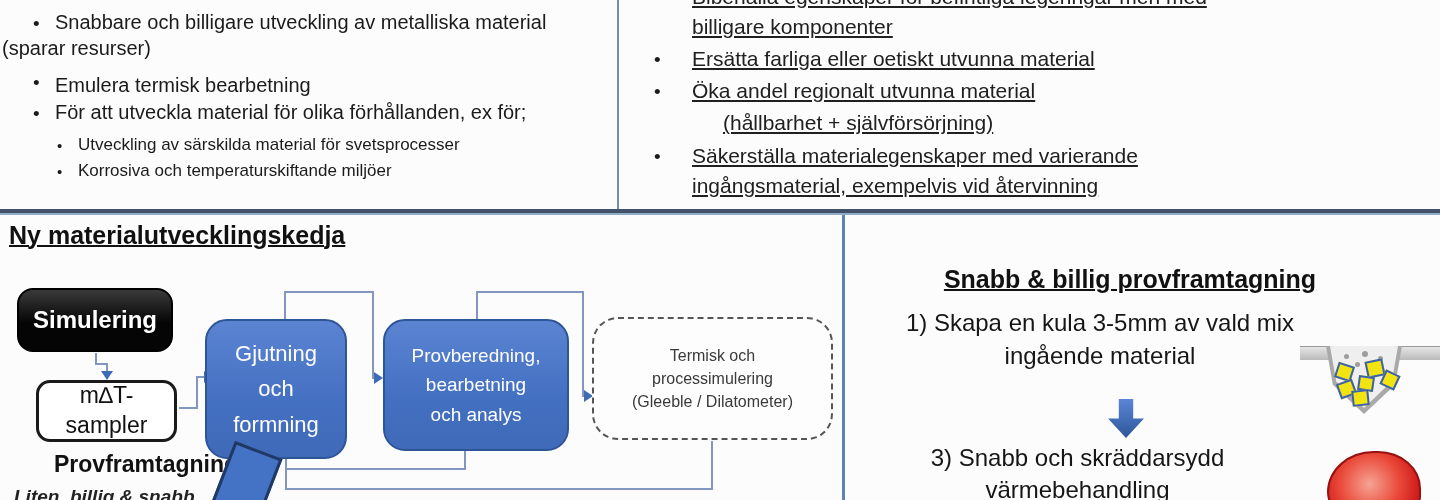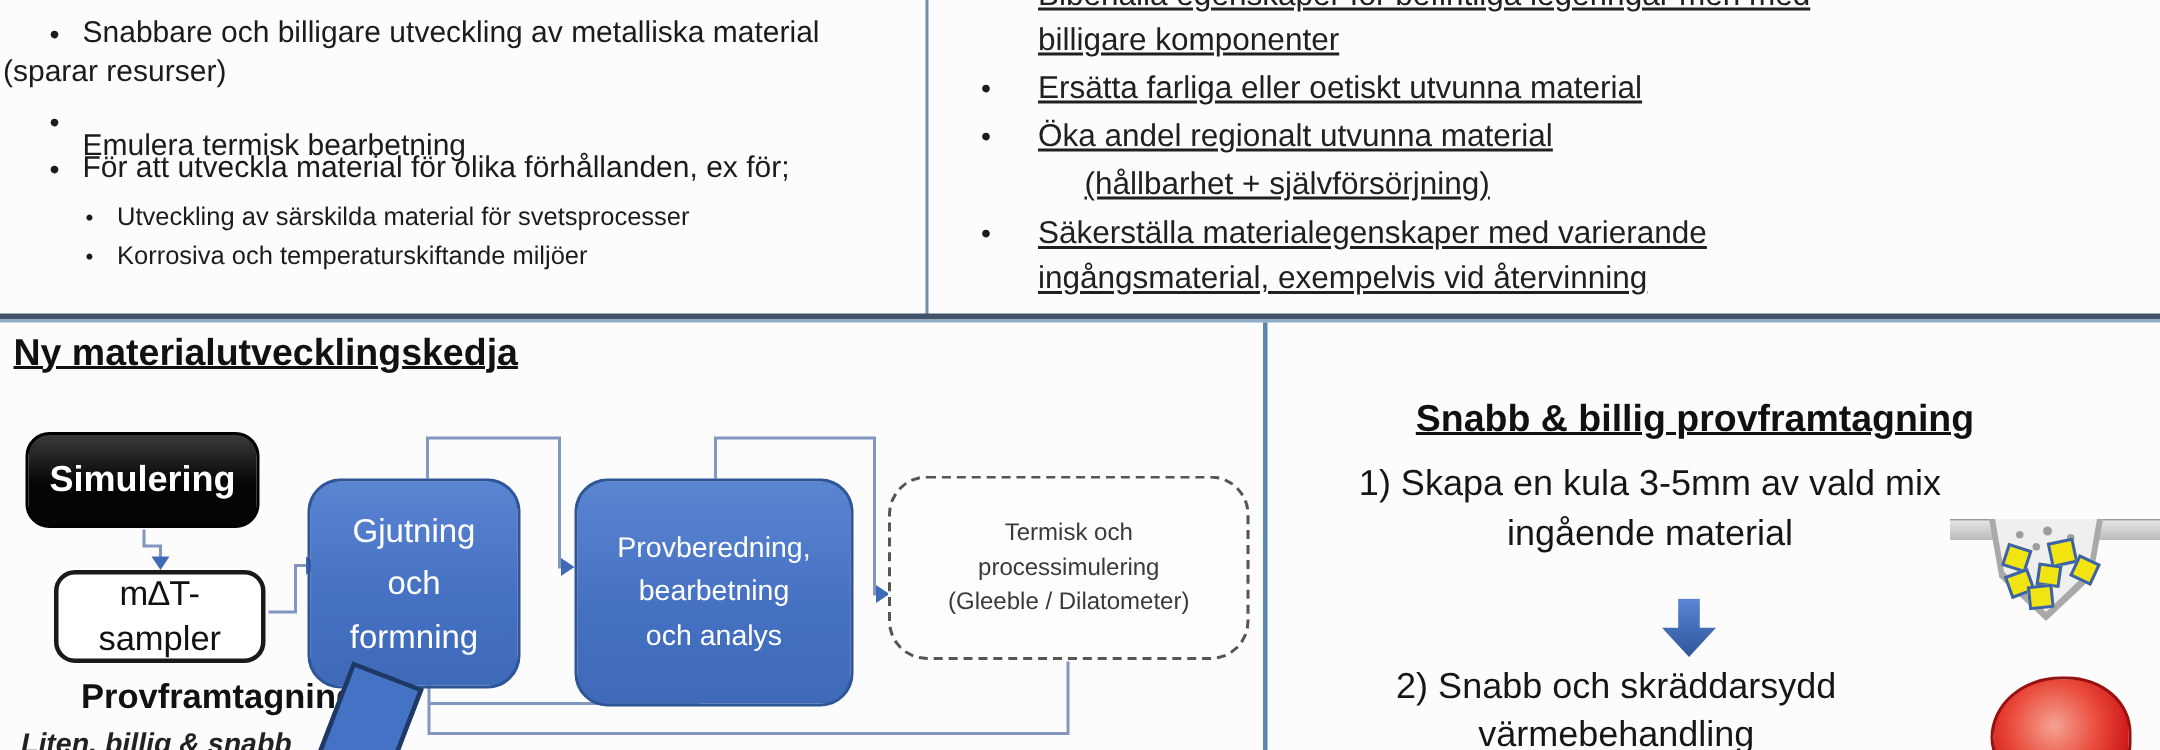--- a/index.html
+++ b/index.html
@@ -62,21 +62,21 @@
   <div class="abs hdiv-dark"></div>
   <div class="abs hdiv-light"></div>
   <div class="abs vdiv-bottom"></div>
 
   <div>
     <span class="abs bullet" style="left:33px;top:14px;">•</span>
     <span class="abs txt tl-main" style="left:55px;top:11px;">Snabbare och billigare utveckling av metalliska material</span>
     <span class="abs txt tl-main" style="left:2px;top:37px;">(sparar resurser)</span>
 
     <span class="abs bullet" style="left:33px;top:73px;">•</span>
-    <span class="abs txt tl-main" style="left:55px;top:86px;">Emulera termisk bearbetning</span>
+    <span class="abs txt tl-main" style="left:55px;top:74px;">Emulera termisk bearbetning</span>
 
     <span class="abs bullet" style="left:33px;top:104px;">•</span>
     <span class="abs txt tl-main" style="left:55px;top:101px;">För att utveckla material för olika förhållanden, ex för;</span>
 
     <span class="abs bullet" style="left:57px;top:138px;font-size:15px;">•</span>
     <span class="abs txt tl-sub" style="left:78px;top:135px;">Utveckling av särskilda material för svetsprocesser</span>
 
     <span class="abs bullet" style="left:57px;top:164px;font-size:15px;">•</span>
     <span class="abs txt tl-sub" style="left:78px;top:161px;">Korrosiva och temperaturskiftande miljöer</span>
   </div>
@@ -126,21 +126,21 @@
       <span>m∆T-</span>
       <span>sampler</span>
     </div>
 
     <div class="abs flowbox box-blue gjut-text" style="left:205px;top:319px;width:142px;height:140px;">
       <span>Gjutning</span>
       <span>och</span>
       <span>formning</span>
     </div>
 
-    <div class="abs flowbox box-blue prov-text" style="left:383px;top:319px;width:186px;height:152px;">
+    <div class="abs flowbox box-blue prov-text" style="left:383px;top:319px;width:186px;height:132px;">
       <span>Provberedning,</span>
       <span>bearbetning</span>
       <span>och analys</span>
     </div>
 
     <div class="abs flowbox box-dashed" style="left:592px;top:317px;width:241px;height:123px;">
       <span>Termisk och</span>
       <span>processimulering</span>
       <span>(Gleeble / Dilatometer)</span>
     </div>
@@ -170,19 +170,19 @@
       <div class="cube" style="left:36px;top:18px;width:13px;height:12px;transform:rotate(18deg);"></div>
       <div class="cube" style="left:66px;top:14px;width:14px;height:13px;transform:rotate(-12deg);"></div>
       <div class="cube" style="left:82px;top:26px;width:12px;height:12px;transform:rotate(25deg);"></div>
       <div class="cube" style="left:38px;top:35px;width:13px;height:12px;transform:rotate(-20deg);"></div>
       <div class="cube" style="left:58px;top:30px;width:12px;height:11px;transform:rotate(8deg);"></div>
       <div class="cube" style="left:52px;top:44px;width:13px;height:12px;transform:rotate(-6deg);"></div>
     </div>
 
     <div class="abs down-arrow" style="left:1108px;top:399px;"></div>
 
-    <div class="abs step-text" style="left:850px;top:444px;width:455px;">2) Snabb och skräddarsydd</div>
+    <div class="abs step-text" style="left:850px;top:444px;width:455px;">3) Snabb och skräddarsydd</div>
     <div class="abs step-text" style="left:850px;top:476px;width:455px;">värmebehandling</div>
 
     <div class="abs red-blob" style="left:1327px;top:451px;"></div>
   </div>
 
 </div>
 
 </body></html>

